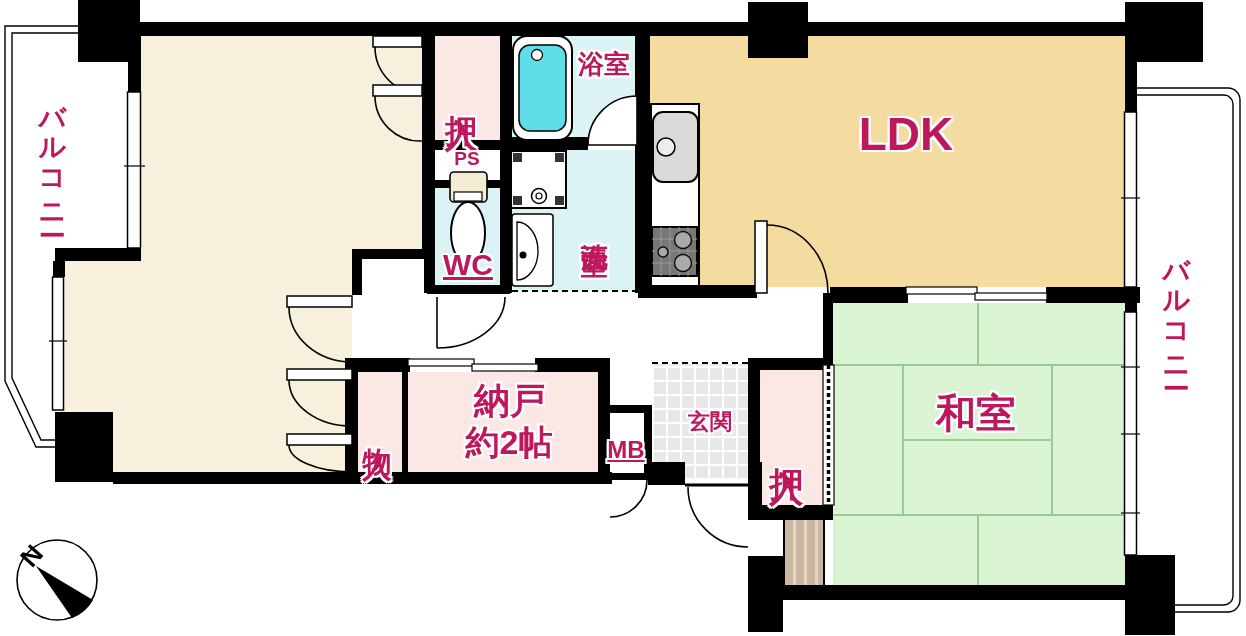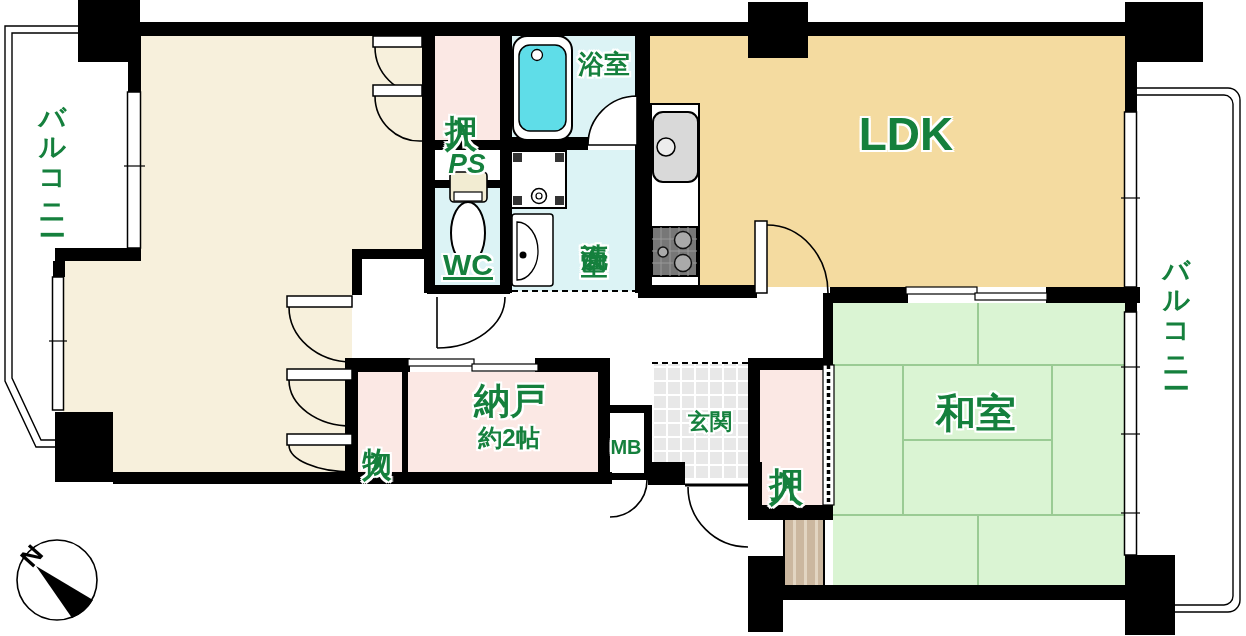--- a/index.html
+++ b/index.html
@@ -11,21 +11,21 @@
   .f-cyan{background:#DCF3F5;}
   .f-tan{background:#F4DBA0;}
   .f-green{background:#DAF4D3;}
   .f-tile{background-color:#E8E8E8;
     background-image:repeating-linear-gradient(0deg,#fff 0 2px,rgba(0,0,0,0) 2px 14px),
                      repeating-linear-gradient(90deg,#fff 0 2px,rgba(0,0,0,0) 2px 14px);}
   .f-cab{background:repeating-linear-gradient(90deg,#CBB79F 0 8px,#E2D5C2 8px 11px);
          border:2px solid #000;box-sizing:border-box;}
   .f-counter{background:#fff;border:2px solid #000;box-sizing:border-box;}
   #plan-svg{position:absolute;left:0;top:0;z-index:2;}
-  .lbl{position:absolute;z-index:3;color:#15803d;font-weight:700;line-height:1.05;
+  .lbl{position:absolute;z-index:3;color:#be185d;font-weight:700;line-height:1.05;
        text-align:center;white-space:nowrap;
        text-shadow:-2px -2px 0 #fff,2px -2px 0 #fff,-2px 2px 0 #fff,2px 2px 0 #fff,
                    0 -2px 0 #fff,0 2px 0 #fff,-2px 0 0 #fff,2px 0 0 #fff;}
   .vert{writing-mode:vertical-rl;text-orientation:mixed;letter-spacing:3px;}
   .w{fill:#000;}
   .leaf{fill:#fff;stroke:#000;stroke-width:1.5;}
   .arc{fill:none;stroke:#000;stroke-width:1.6;}
   .winbox{fill:#fff;stroke:#000;stroke-width:1.5;}
   .tick{stroke:#000;stroke-width:1.2;}
   .slide{fill:#fff;stroke:#000;stroke-width:1.2;}
@@ -200,30 +200,30 @@
       <path d="M36 566 L93 600 A40 40 0 0 1 72 618 Z" fill="#000"></path>
       <text x="22" y="566" font-size="26" font-weight="bold" transform="rotate(-48 30 556)">N</text>
     </g>
   </svg>
 
   <div class="lbl vert" style="left:38px;top:62px;height:185px;font-size:27px;">バルコニー</div>
   <div class="lbl vert" style="left:1162px;top:208px;height:200px;font-size:27px;">バルコニー</div>
 
 
   <div class="lbl vert" style="left:444px;top:44px;height:96px;font-size:32px;">押入</div>
-  <div class="lbl" style="left:434px;top:149px;width:66px;font-size:28px;font-style:italic;">PS</div>
+  <div class="lbl" style="left:434px;top:149px;width:66px;font-size:19px;">PS</div>
   <div class="lbl" style="left:434px;top:249px;width:68px;font-size:30px;text-decoration:underline;">WC</div>
   <div class="lbl" style="left:552px;top:51px;width:104px;font-size:26px;">浴室</div>
   <div class="lbl vert" style="left:580px;top:156px;height:140px;font-size:27px;">洗面室</div>
 
   <div class="lbl" style="left:816px;top:110px;width:180px;font-size:46px;">LDK</div>
 
   <div class="lbl vert" style="left:362px;top:384px;height:88px;font-size:29px;">物入</div>
   <div class="lbl" style="left:430px;top:382px;width:160px;font-size:36px;">納戸</div>
-  <div class="lbl" style="left:424px;top:425px;width:170px;font-size:24px;">約2帖</div>
-
-  <div class="lbl" style="left:604px;top:437px;width:44px;font-size:20px;">MB</div>
+  <div class="lbl" style="left:424px;top:425px;width:170px;font-size:34px;">約2帖</div>
+
+  <div class="lbl" style="left:604px;top:437px;width:44px;font-size:24px;text-decoration:underline;">MB</div>
   <div class="lbl" style="left:648px;top:410px;width:124px;font-size:22px;">玄関</div>
   <div class="lbl vert" style="left:768px;top:390px;height:108px;font-size:34px;">押入</div>
 
   <div class="lbl" style="left:890px;top:392px;width:172px;font-size:40px;">和室</div>
 
 </div>
 
 </body></html>

